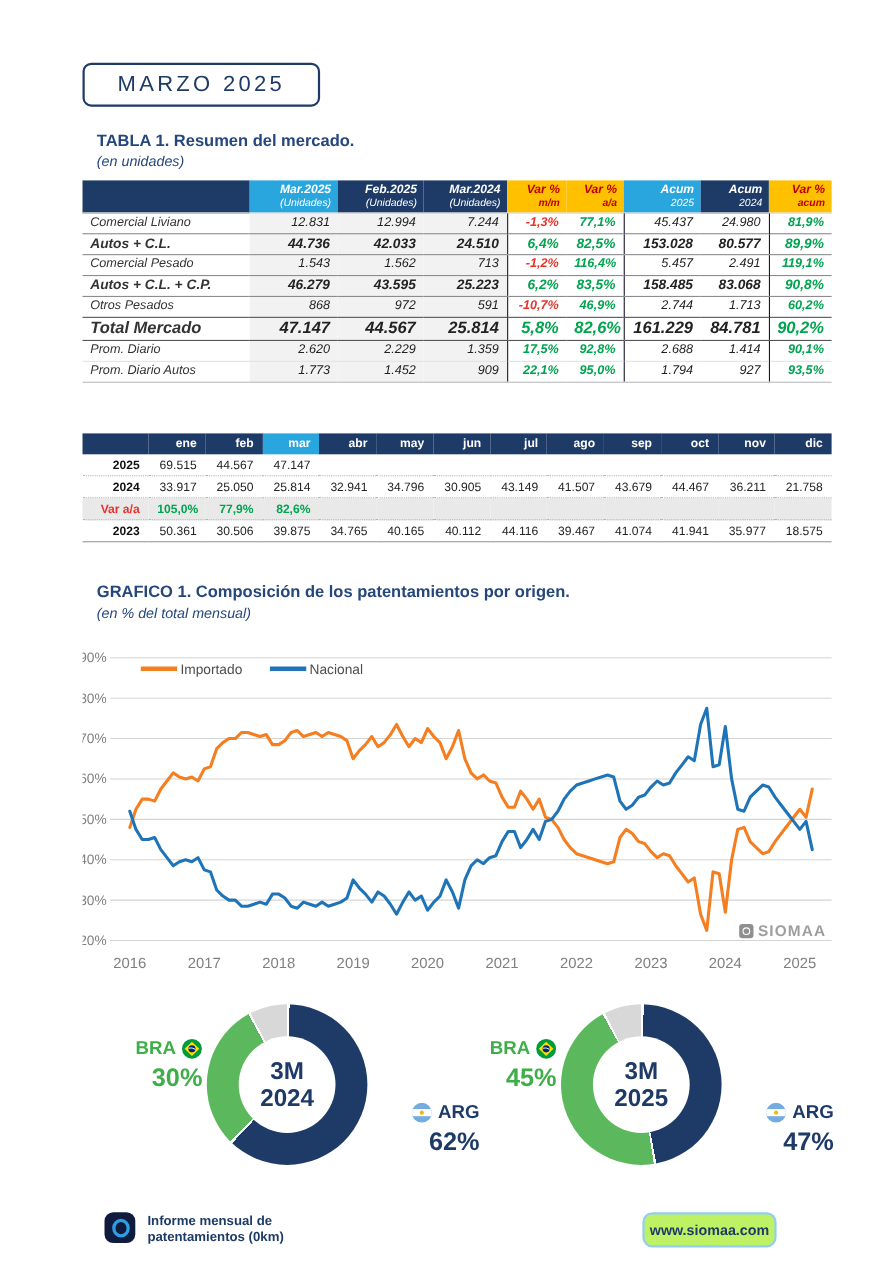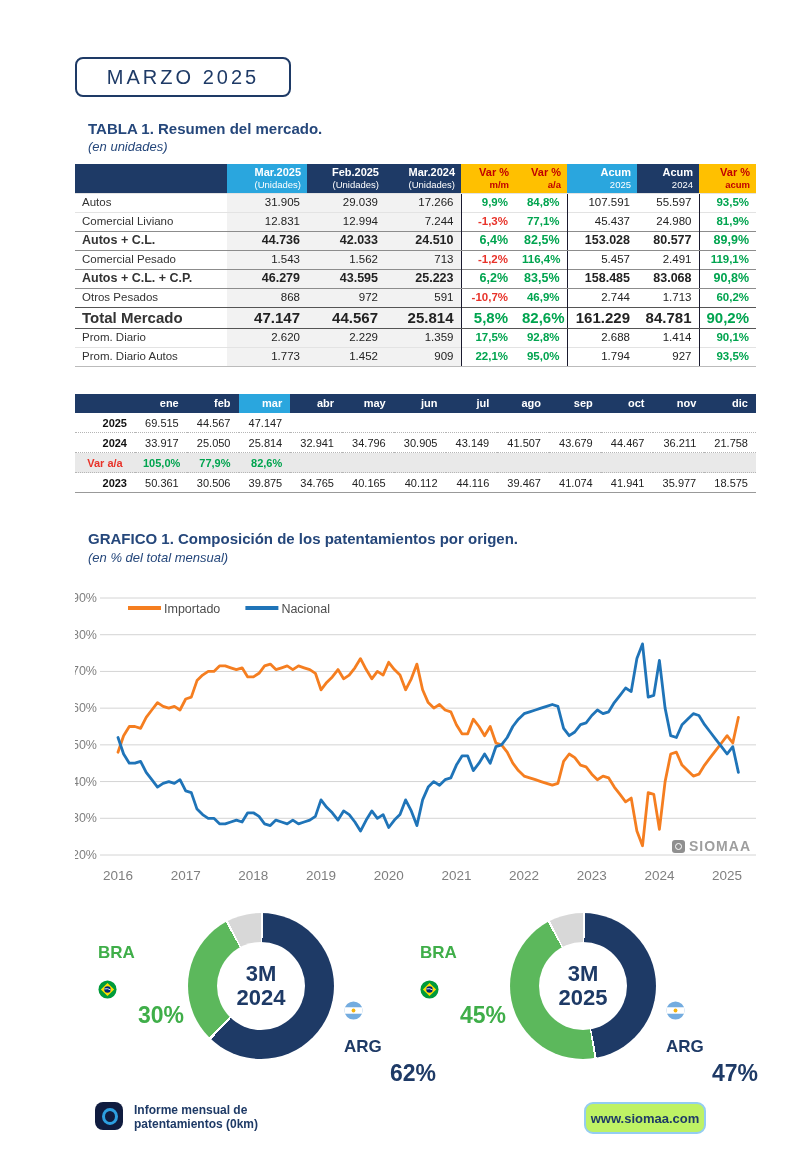--- a/index.html
+++ b/index.html
@@ -6,21 +6,21 @@
   body{width:800px;height:1156px;position:relative;font-family:"Liberation Sans",sans-serif;color:#1e3a66;overflow:hidden;}
 
   
   .title-box{position:absolute;left:75px;top:57px;width:212px;height:36px;border:2px solid #1e3a66;border-radius:8px;
     display:flex;align-items:center;justify-content:center;font-size:20px;letter-spacing:3px;color:#1e3a66;text-align:center;}
 
   .section-title{position:absolute;font-weight:bold;font-size:15px;color:#25477b;}
   .section-sub{position:absolute;font-style:italic;font-size:13px;color:#25477b;}
 
   
-  table.t1{position:absolute;left:75px;top:164px;width:681px;border-collapse:collapse;table-layout:fixed;font-size:11.5px;color:#222;}
+  table.t1{position:absolute;left:75px;top:164px;width:681px;border-collapse:collapse;table-layout:fixed;font-size:11.5px;color:#222;font-style:italic;}
   .t1 th{padding:2px 6px 3px;font-weight:bold;text-align:right;vertical-align:middle;}
   .t1 th .h1{font-size:11px;line-height:13px;}
   .t1 th .h2{font-size:9.5px;line-height:11px;font-weight:normal;}
   .t1 th.goldh .h2{font-weight:bold;}
   .t1 .navy{background:#1e3a66;color:#fff;}
   .t1 .cyan{background:#2aa6de;color:#fff;}
   .t1 .goldh{background:#ffc000;color:#c00000;}
   .t1 td{padding:1px 7px 2px;border-top:1px solid #e3e3e3;line-height:15px;white-space:nowrap;}
   .t1 td.lbl{text-align:left;color:#333;}
   .t1 td.num{text-align:right;}
@@ -33,40 +33,40 @@
   .t1 tr.total td{font-weight:bold;font-size:15px;border-top:1.5px solid #555;border-bottom:1.5px solid #555;padding-top:2px;padding-bottom:3px;}
   .t1 tr:last-child td{border-bottom:1px solid #bbb;}
 
   
   table.t2{position:absolute;left:75px;top:394px;width:681px;border-collapse:collapse;table-layout:fixed;font-size:11px;color:#222;}
   .t2 th{background:#1e3a66;color:#fff;font-weight:bold;text-align:right;padding:3px 8px 4px;font-size:11px;}
   .t2 th.hl{background:#2aa6de;}
   .t2 td{text-align:right;padding:3.5px 8px;border-bottom:1px dotted #b5b5b5;white-space:nowrap;}
   .t2 td.lbl{font-weight:bold;color:#111;}
   .t2 tr.varaa td{background:#e9e9e9;}
-  .t2 tr.varaa td.lbl{color:#e8332a;text-align:center;}
+  .t2 tr.varaa td.lbl{color:#e8332a;}
   .t2 tr.varaa td.val{color:#00a44f;font-weight:bold;}
   .t2 tr:last-child td{border-bottom:1px solid #999;}
 
   
   .chart-wrap{position:absolute;left:75px;top:583px;width:685px;height:305px;}
   .watermark{position:absolute;left:597px;top:255px;display:flex;align-items:center;gap:4px;}
   .wm-ico{width:13px;height:13px;background:#8f8f8f;border-radius:3px;position:relative;}
   .wm-ico:after{content:"";position:absolute;left:3px;top:3px;width:5px;height:5px;border:1.5px solid #fff;border-radius:50%;}
   .wm-text{font-size:14px;color:#9e9e9e;letter-spacing:1px;font-weight:bold;}
 
   
   .donut-block{position:absolute;top:913px;width:340px;height:165px;}
   .donut{position:absolute;left:90px;top:0;width:146px;height:146px;border-radius:50%;}
   .hole{position:absolute;left:29px;top:29px;width:88px;height:88px;background:#fff;border-radius:50%;
     display:flex;flex-direction:column;align-items:center;justify-content:center;color:#1e3a66;font-weight:bold;}
   .hole-l1{font-size:22px;line-height:24px;}
   .hole-l2{font-size:22px;line-height:24px;}
   .side-label{position:absolute;font-weight:bold;}
-  .side-label .flag-row{display:flex;align-items:flex-start;gap:17px;font-size:17px;flex-direction:column;}
+  .side-label .flag-row{display:flex;align-items:flex-end;gap:5px;font-size:17px;}
   .side-pct{font-size:23px;margin-top:3px;}
   .bra{left:0;top:30px;width:86px;color:#3fae49;}
   .bra .flag-row{justify-content:flex-end;}
   .bra .side-pct{text-align:right;}
   .arg{left:246px;top:88px;width:92px;color:#1e3a66;}
   .arg .flag-row{justify-content:flex-end;}
   .arg .side-pct{text-align:right;}
   .flag-svg{width:19px;height:19px;flex:0 0 auto;}
 
   
@@ -129,31 +129,20 @@
           <div class="h1">Acum</div>
           <div class="h2">2024</div>
         </th>
         <th class="goldh">
           <div class="h1">Var %</div>
           <div class="h2">acum</div>
         </th>
       </tr>
     </thead>
   <tbody id="t1-body">
-      <tr>
-        <td class="lbl">Autos</td>
-        <td class="num shade">31.905</td>
-        <td class="num shade">29.039</td>
-        <td class="num shade">17.266</td>
-        <td class="num vsep pct pos">9,9%</td>
-        <td class="num pct pos">84,8%</td>
-        <td class="num vsep">107.591</td>
-        <td class="num">55.597</td>
-        <td class="num vsep pct pos">93,5%</td>
-      </tr>
       <tr>
         <td class="lbl">Comercial Liviano</td>
         <td class="num shade">12.831</td>
         <td class="num shade">12.994</td>
         <td class="num shade">7.244</td>
         <td class="num vsep pct neg">-1,3%</td>
         <td class="num pct pos">77,1%</td>
         <td class="num vsep">45.437</td>
         <td class="num">24.980</td>
         <td class="num vsep pct pos">81,9%</td>

